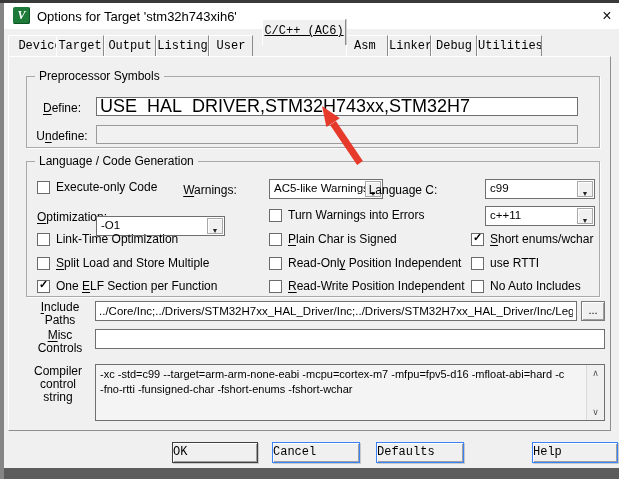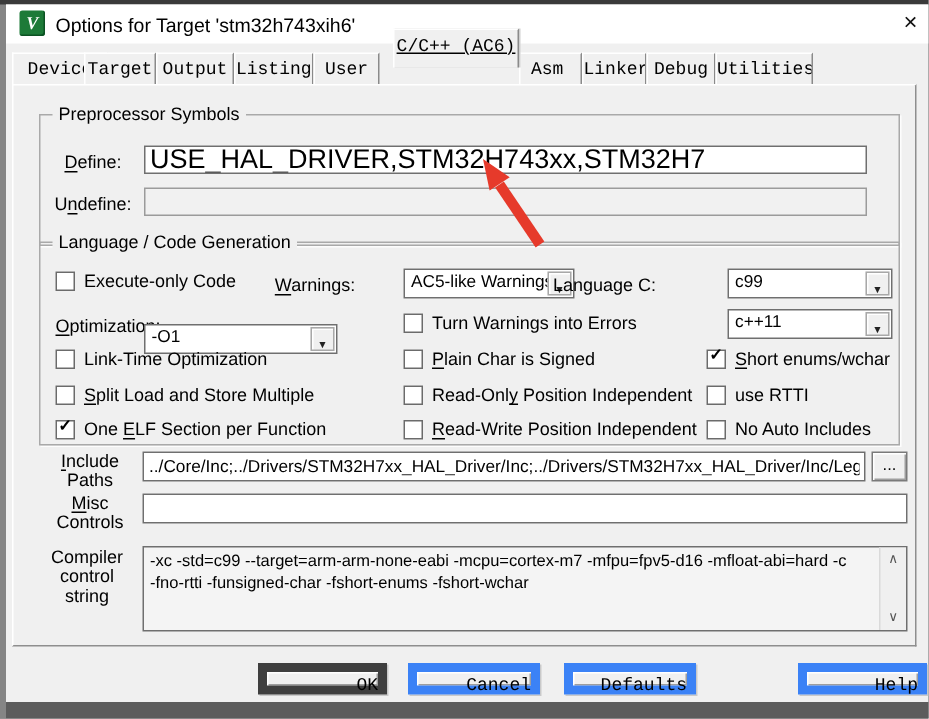--- a/index.html
+++ b/index.html
@@ -25,21 +25,21 @@
        border-top:1px solid #fff;box-shadow:1px 0 0 #cfcfcf;text-decoration:underline;}
   .t1{left:4px;width:64px}.t2{left:52px;width:48px}.t3{left:100px;width:52px}
   .t4{left:152px;width:53px}.t5{left:205px;width:44px}.t6{left:258px;width:84px}
   .t7{left:342px;width:42px;text-align:left;padding-left:7px}
   .t8{left:384px;width:43px}.t9{left:427px;width:46px}.t10{left:473px;width:65px}
   .panel{position:absolute;left:4px;top:53px;width:603px;height:375px;background:#f0f0f0;
          box-sizing:border-box;border:1px solid;border-color:#ffffff #8e8e8e #8e8e8e #ffffff;z-index:1;}
   
   .group{position:absolute;box-sizing:border-box;border:1px solid #a9a9a9;z-index:3;
          box-shadow:1px 1px 0 #fdfdfd;}
-  .g1{left:22px;top:73px;width:574px;height:88px;}
+  .g1{left:22px;top:73px;width:574px;height:72px;}
   .g2{left:22px;top:158px;width:574px;height:136px;}
   .legend{position:absolute;top:-8px;left:8px;background:#f0f0f0;padding:0 4px;
           font:12px "Liberation Sans",sans-serif;white-space:nowrap;}
   .lbl{position:absolute;font:12px "Liberation Sans",sans-serif;color:#000;white-space:nowrap;}
   .lbl.r{text-align:center;}
   u{text-underline-offset:2px;}
   
   .field{position:absolute;box-sizing:border-box;border:1px solid #6f6f6f;background:#fff;
          font:11.5px "Liberation Sans",sans-serif;color:#000;padding:1px 3px;outline:none;
          white-space:nowrap;overflow:hidden;}
@@ -61,22 +61,22 @@
   
   .textbox{position:absolute;box-sizing:border-box;border:1px solid #6f6f6f;background:#f4f4f4;}
   .textbox .text{position:absolute;left:4px;top:2px;right:20px;bottom:2px;
                  font:11px/15px "Liberation Sans",sans-serif;color:#000;white-space:pre-wrap;}
   .vscroll{position:absolute;right:0;top:0;bottom:0;width:17px;background:#f0f0f0;border-left:1px solid #dadada;}
   .varrow{position:absolute;left:0;width:17px;height:14px;text-align:center;
           font:9px/14px "DejaVu Sans",sans-serif;color:#555;cursor:pointer;}
   .varrow.up{top:1px}.varrow.dn{bottom:1px}
   
   .btn{position:absolute;top:439px;height:21px;background:#f0f0f0;box-sizing:border-box;
-       border:6px solid #3b82f6;box-shadow:inset 1px 1px 0 #fff,inset -1px -1px 0 #9e9e9e,1px 1px 0 #c9c9c9;
-       font:12px/19px "Liberation Mono",monospace;text-align:right;cursor:pointer;}
+       border:1px solid #3b82f6;box-shadow:inset 1px 1px 0 #fff,inset -1px -1px 0 #9e9e9e,1px 1px 0 #c9c9c9;
+       font:12px/19px "Liberation Mono",monospace;text-align:left;cursor:pointer;}
   .btn.default{border-color:#3f3f3f;}
   .browse{position:absolute;box-sizing:border-box;background:#f0f0f0;border:1px solid #7a7a7a;
           box-shadow:inset 1px 1px 0 #fff,inset -1px -1px 0 #9e9e9e;
           font:11px/16px "Liberation Sans",sans-serif;text-align:center;cursor:pointer;}
   .arrow-svg{position:absolute;left:292px;top:90px;z-index:8;pointer-events:none;}
 </style>
 </head>
 <body>
 
 <div class="strip-top"></div>

